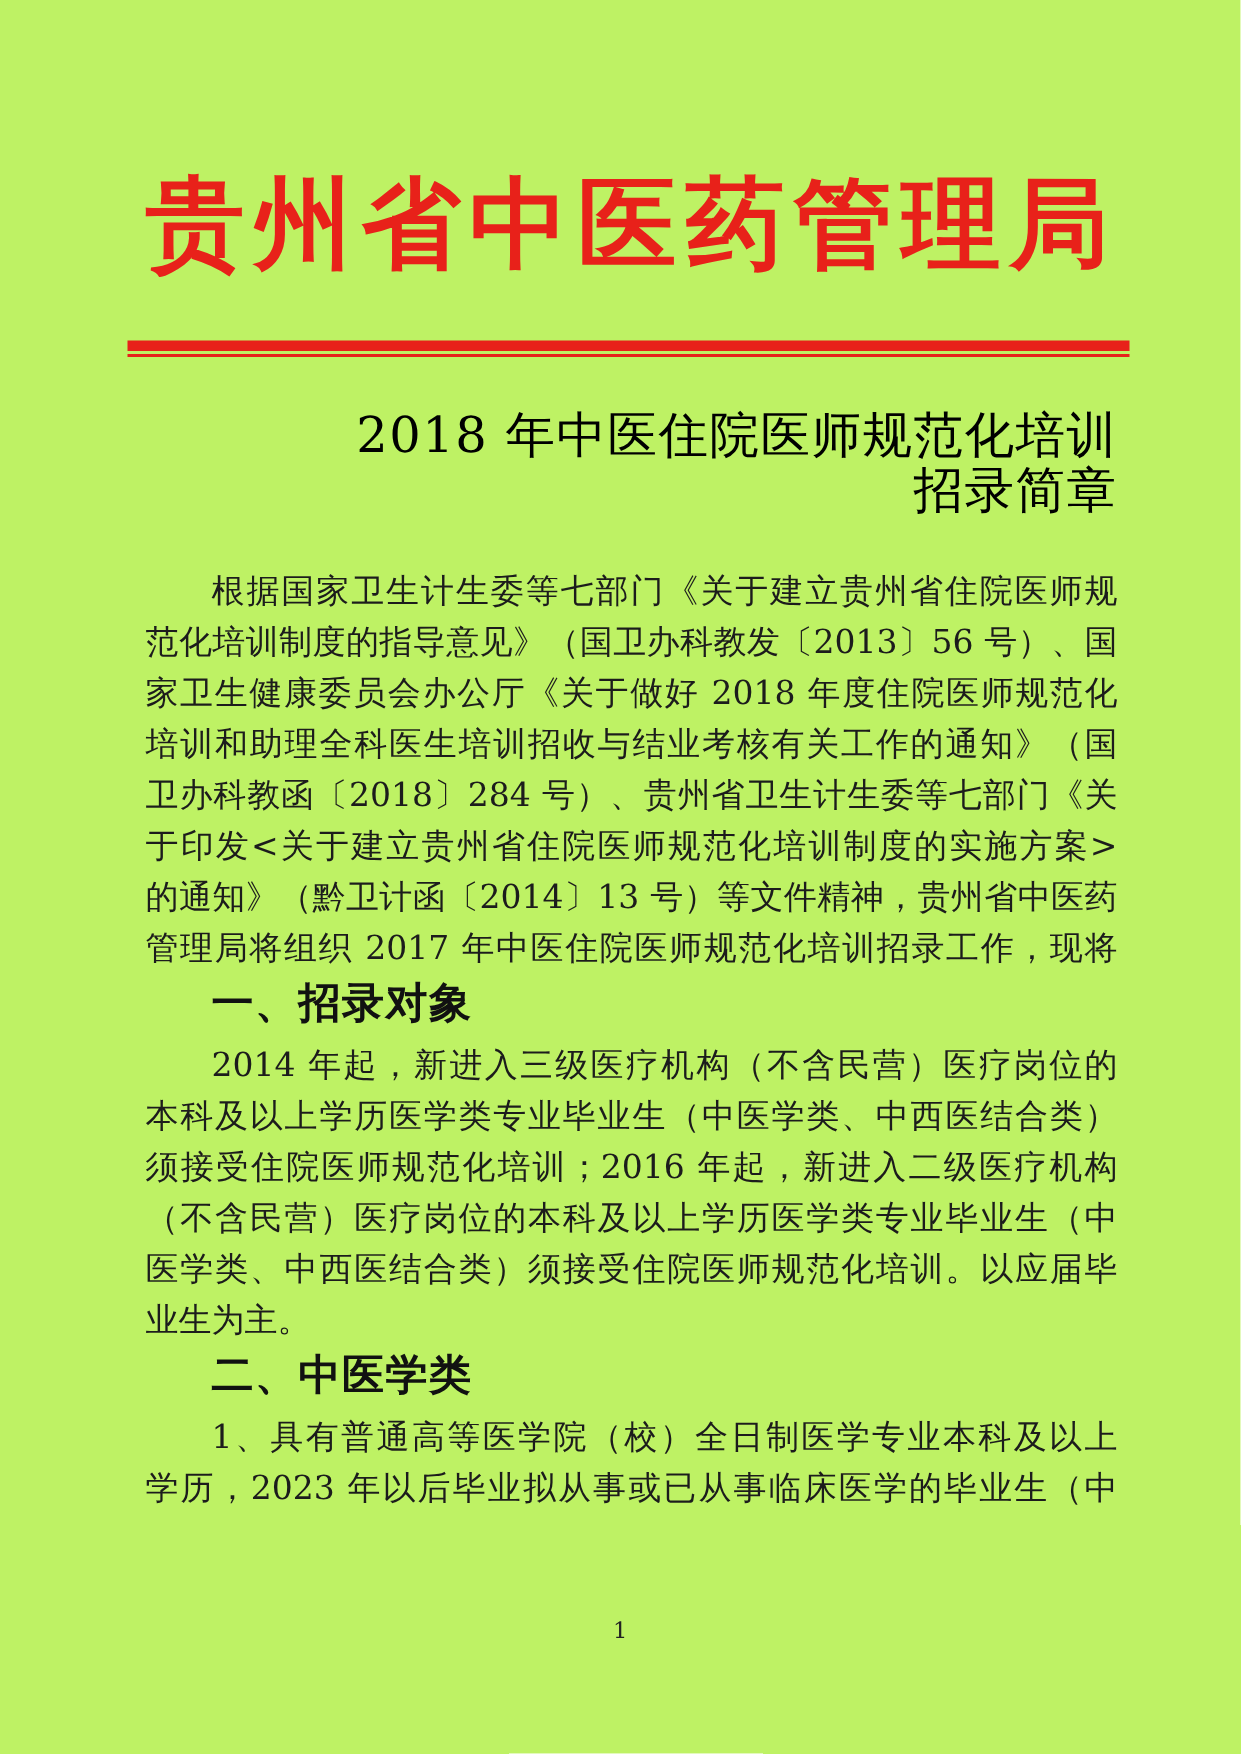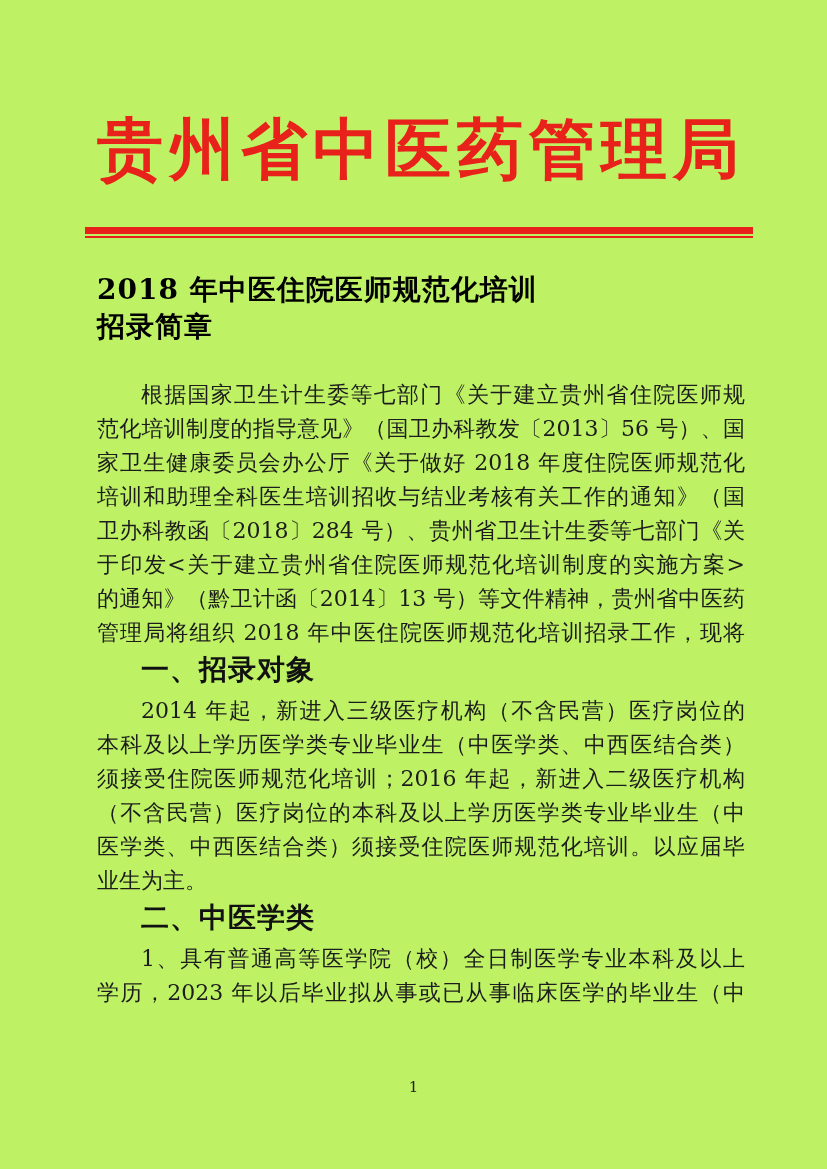--- a/index.html
+++ b/index.html
@@ -31,24 +31,24 @@
     height: 0;
     border-top: 7px solid #e8211a;
     border-bottom: 2px solid #e8211a;
     padding-top: 2px; 
     background: transparent;
   }
   
   .doc-title {
     margin-top: 33px;
     padding: 0 82px 0 97px;
-    text-align: left;
-    font-size: 28px;
+    text-align: right;
+    font-size: 33px;
     line-height: 37px;
-    font-weight: 700;
+    font-weight: 400;
     color: #000000;
     letter-spacing: 1px;
   }
   
   .body-text {
     margin-top: 33px;
     padding: 0 82px 0 97px;
     font-size: 22px;
     line-height: 34px;
     color: #1c1c1c;
@@ -94,21 +94,21 @@
   </div>
 
   <div class="body-text">
     <div class="line j ind">根据国家卫生计生委等七部门《关于建立贵州省住院医师规</div>
     <div class="line j">范化培训制度的指导意见》（国卫办科教发〔2013〕56 号）、国</div>
     <div class="line j">家卫生健康委员会办公厅《关于做好 2018 年度住院医师规范化</div>
     <div class="line j">培训和助理全科医生培训招收与结业考核有关工作的通知》（国</div>
     <div class="line j">卫办科教函〔2018〕284 号）、贵州省卫生计生委等七部门《关</div>
     <div class="line j">于印发&lt;关于建立贵州省住院医师规范化培训制度的实施方案&gt;</div>
     <div class="line j">的通知》（黔卫计函〔2014〕13 号）等文件精神，贵州省中医药</div>
-    <div class="line j">管理局将组织 2018 年中医住院医师规范化培训招录工作，现将</div>
+    <div class="line j">管理局将组织 2017 年中医住院医师规范化培训招录工作，现将</div>
     <div class="line heading ind">一、招录对象</div>
     <div class="line j ind">2014 年起，新进入三级医疗机构（不含民营）医疗岗位的</div>
     <div class="line j">本科及以上学历医学类专业毕业生（中医学类、中西医结合类）</div>
     <div class="line j">须接受住院医师规范化培训；2016 年起，新进入二级医疗机构</div>
     <div class="line j">（不含民营）医疗岗位的本科及以上学历医学类专业毕业生（中</div>
     <div class="line j">医学类、中西医结合类）须接受住院医师规范化培训。以应届毕</div>
     <div class="line">业生为主。</div>
     <div class="line heading ind">二、中医学类</div>
     <div class="line j ind">1、具有普通高等医学院（校）全日制医学专业本科及以上</div>
     <div class="line j">学历，2023 年以后毕业拟从事或已从事临床医学的毕业生（中</div>

